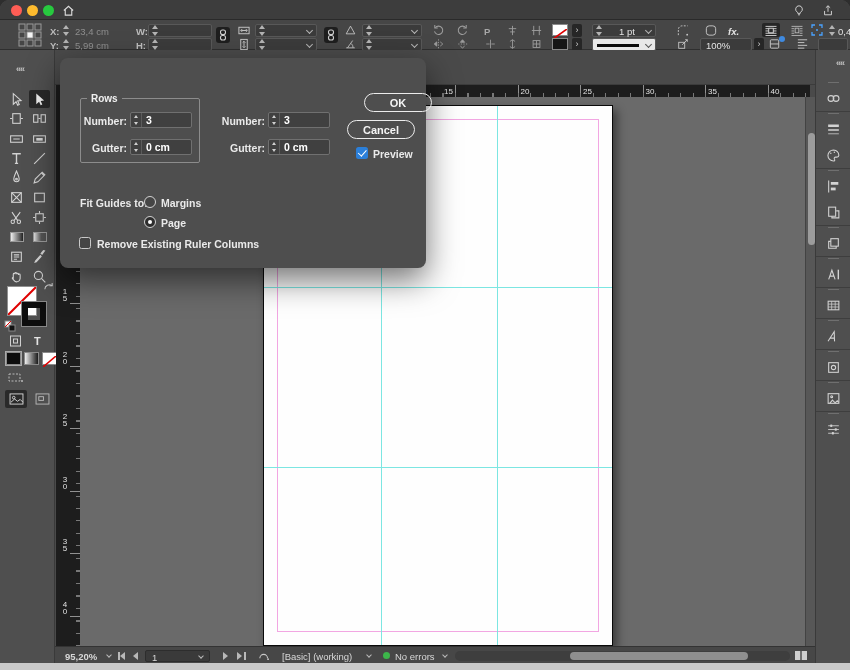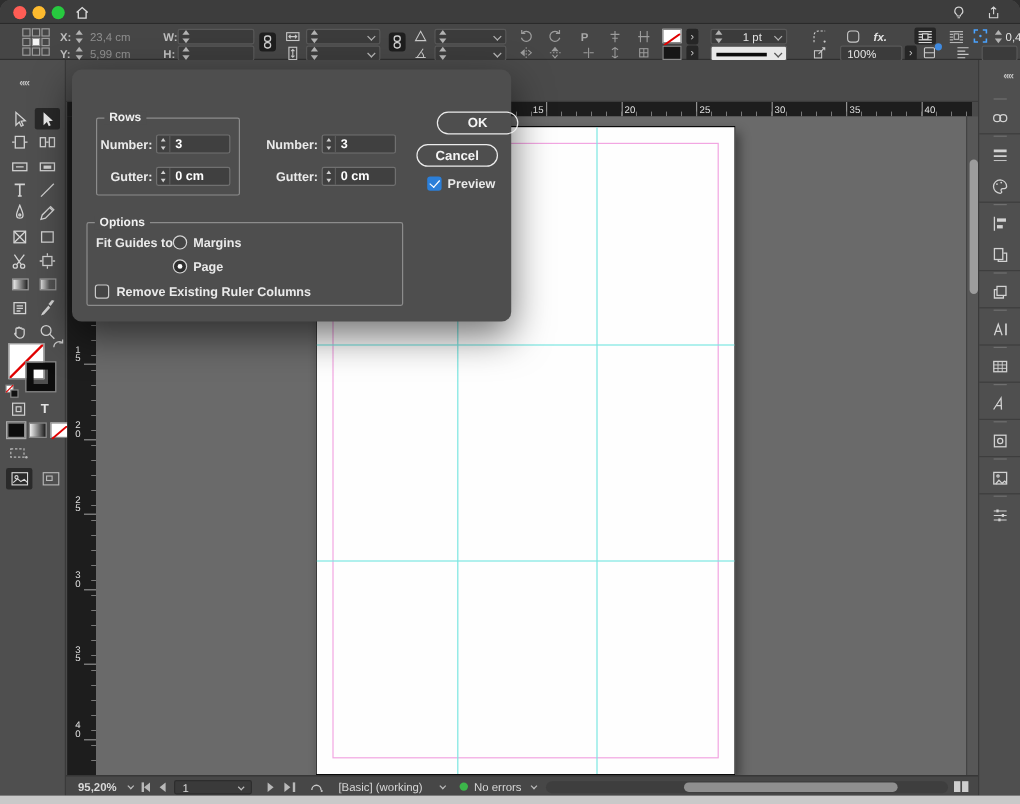--- a/index.html
+++ b/index.html
@@ -744,23 +744,20 @@
     <div class="dfld" style="left:208px;top:81px">
       <span class="dstp"></span>
       <input value="0 cm" style="">
     </div>
 
     <button class="pill" style="left:304px;top:35px">OK</button>
     <button class="pill" style="left:287px;top:62px">Cancel</button>
     <span class="cbx on" style="left:296px;top:89px"></span>
     <span class="dlg-label" style="left:313px;top:90px">Preview</span>
 
-    <div class="grp" style="left:12px;top:127px;width:264px;height:70px">
-      <span class="grp-legend">Options</span>
-    </div>
     <span class="dlg-label" style="left:20px;top:139px">Fit Guides to:</span>
     <span class="rad" style="left:84px;top:138px"></span>
     <span class="dlg-label" style="left:101px;top:139px">Margins</span>
     <span class="rad on" style="left:84px;top:158px"></span>
     <span class="dlg-label" style="left:101px;top:159px">Page</span>
     <span class="cbx off" style="left:19px;top:179px"></span>
     <span class="dlg-label" style="left:37px;top:180px">Remove Existing Ruler Columns</span>
   </div>
 
 </div>

